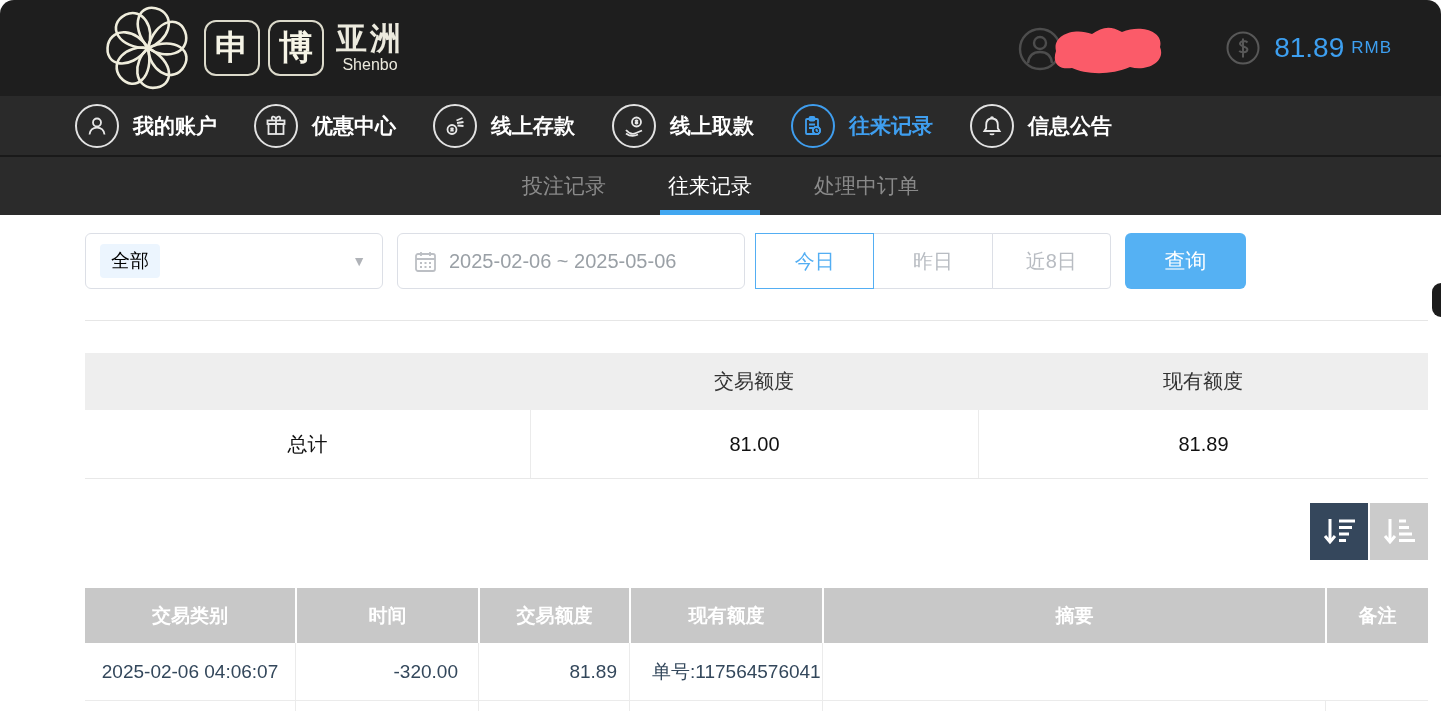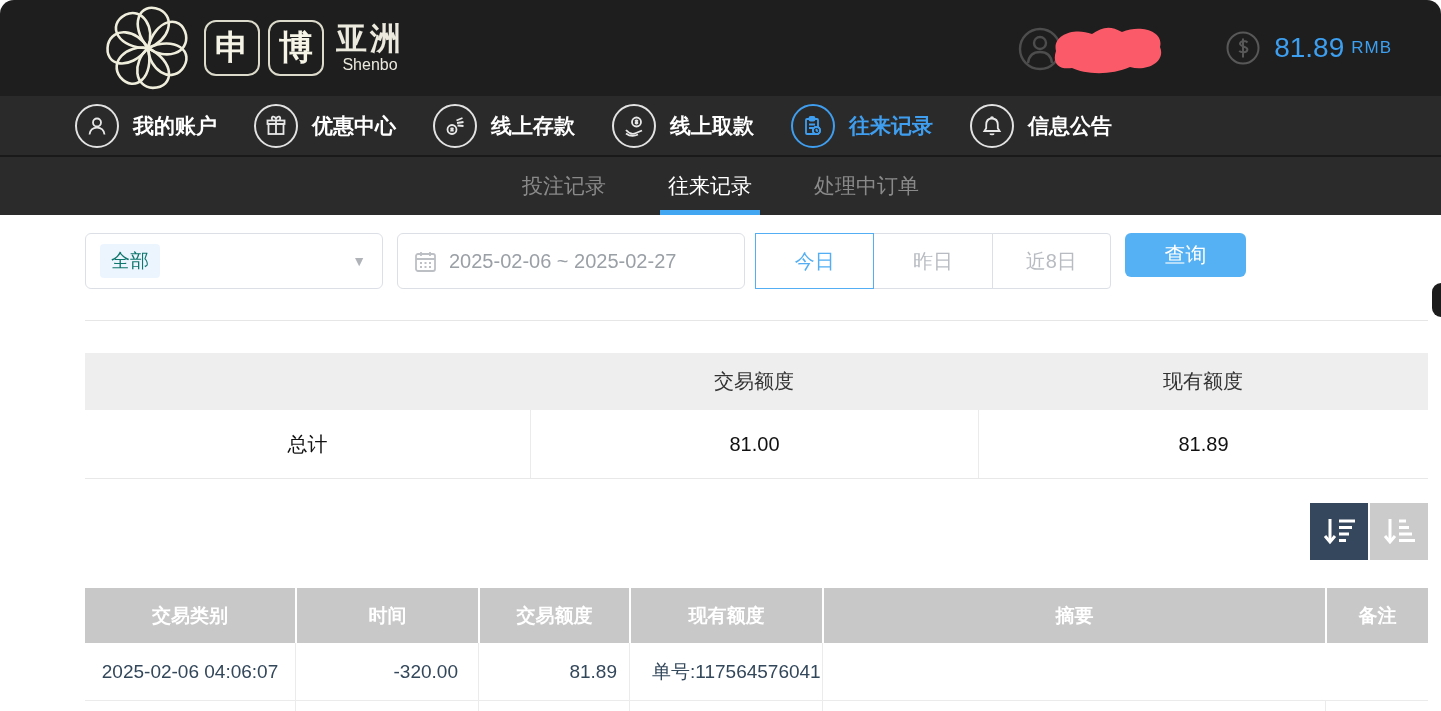--- a/index.html
+++ b/index.html
@@ -35,33 +35,33 @@
   .nav-item.active .circ{border-color:#3f9eef;color:#3f9eef;}
   
   .tabbar{height:58px;background:#2b2b2b;display:flex;justify-content:center;align-items:stretch;gap:46px;}
   .tab{color:#8a8a8a;font-size:21px;display:flex;align-items:center;position:relative;padding:0 8px;cursor:pointer;}
   .tab.active{color:#ffffff;}
   .tab.active::after{content:"";position:absolute;left:0;right:0;bottom:0;height:5px;background:#42a7f0;}
   
   .content{position:relative;height:496px;background:#fff;}
   .select-box{position:absolute;left:85px;top:18px;width:298px;height:56px;border:1px solid #dcdfe6;border-radius:6px;
     box-sizing:border-box;background:#fff;cursor:pointer;}
-  .select-tag{position:absolute;left:14px;top:10px;height:34px;padding:0 11px;background:#ecf5fe;color:#0f766e;
+  .select-tag{position:absolute;left:14px;top:10px;height:34px;padding:0 11px;background:#ecf5fe;color:#000000;
     font-size:19px;border-radius:4px;display:flex;align-items:center;}
   .select-caret{position:absolute;right:16px;top:19px;color:#b0b3b8;font-size:14px;}
   .date-box{position:absolute;left:397px;top:18px;width:348px;height:56px;border:1px solid #dcdfe6;border-radius:6px;
     box-sizing:border-box;display:flex;align-items:center;padding-left:16px;gap:12px;color:#9aa0a6;font-size:20px;cursor:pointer;}
   .calendar-icon{color:#bcbfc4;flex:0 0 auto;}
   .segmented{position:absolute;left:755px;top:18px;width:356px;height:56px;display:flex;}
   .seg{flex:1;border:1px solid #dcdfe6;margin-left:-1px;display:flex;align-items:center;justify-content:center;
     font-size:20px;color:#b8bcc2;background:#fff;box-sizing:border-box;cursor:pointer;}
   .seg:first-child{margin-left:0;border-radius:4px 0 0 4px;}
   .seg:last-child{border-radius:0 4px 4px 0;}
   .seg.active{border:1px solid #53aef3;color:#53aef3;z-index:1;border-radius:0;}
-  .search-btn{position:absolute;left:1125px;top:18px;width:121px;height:44px;background:#55b1f3;color:#fff;
+  .search-btn{position:absolute;left:1125px;top:18px;width:121px;height:56px;background:#55b1f3;color:#fff;
     font-size:21px;border:none;border-radius:6px;display:flex;align-items:center;justify-content:center;cursor:pointer;}
   .divider{position:absolute;top:105px;left:85px;width:1343px;height:1px;background:#e6e6e6;}
   
   .summary{position:absolute;top:138px;left:85px;width:1343px;}
   .summary-header{display:grid;grid-template-columns:445px 448px 450px;height:57px;background:#eeeeee;}
   .summary-header>div{display:flex;align-items:center;justify-content:center;font-size:20px;color:#333;}
   .summary-row{display:grid;grid-template-columns:445px 448px 450px;height:68px;background:#fff;border-bottom:1px solid #e8e8e8;}
   .summary-row>div{display:flex;align-items:center;justify-content:center;font-size:20px;color:#111;}
   .summary-row>div+div{border-left:1px solid #ebebeb;}
   
@@ -212,21 +212,21 @@
       <span class="select-tag">全部</span>
       <span class="select-caret">▼</span>
     </div>
 
     <div class="date-box">
       <svg class="calendar-icon" width="23" height="23" viewBox="0 0 23 23" fill="none" stroke="currentColor" stroke-width="1.8">
         <rect x="2" y="4" width="19" height="17" rx="2"></rect>
         <path d="M2 9 h19 M7 2 v4 M16 2 v4"></path>
         <path d="M6 13 h2 M10.5 13 h2 M15 13 h2 M6 17 h2 M10.5 17 h2 M15 17 h2" stroke-width="2.2"></path>
       </svg>
-      <span>2025-02-06 ~ 2025-02-27</span>
+      <span>2025-02-06 ~ 2025-05-06</span>
     </div>
 
     <div class="segmented">
       <div class="seg active">今日</div>
       <div class="seg">昨日</div>
       <div class="seg">近8日</div>
     </div>
 
     <button class="search-btn">查询</button>
 

